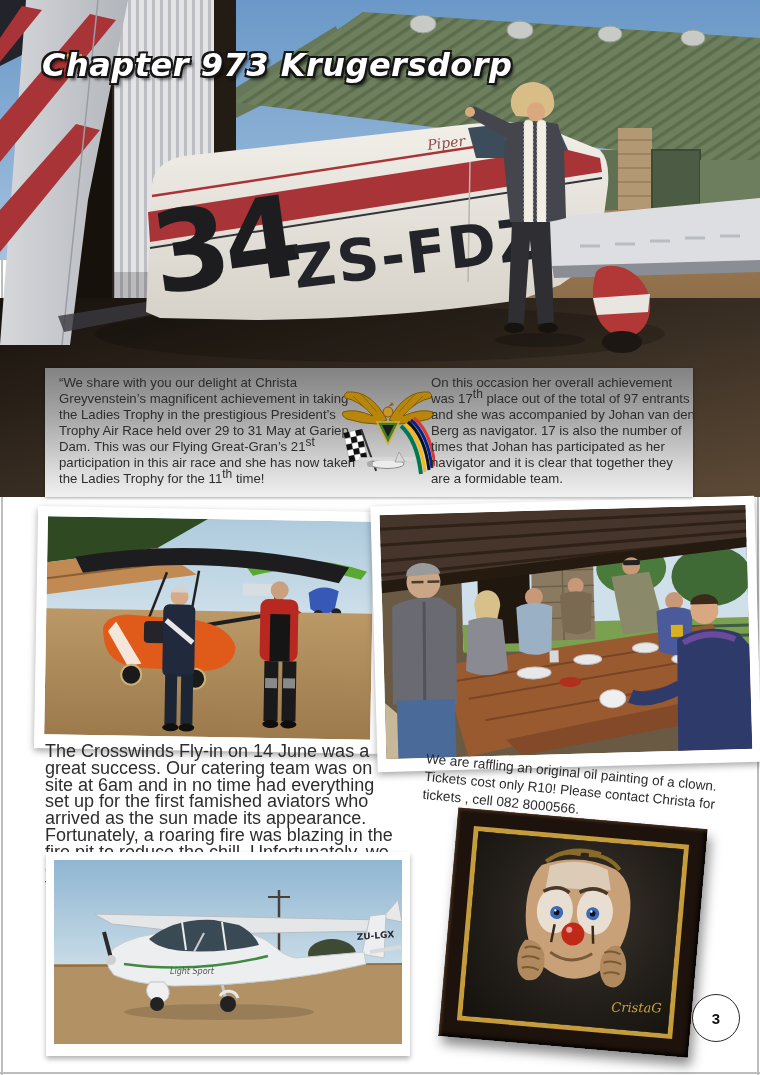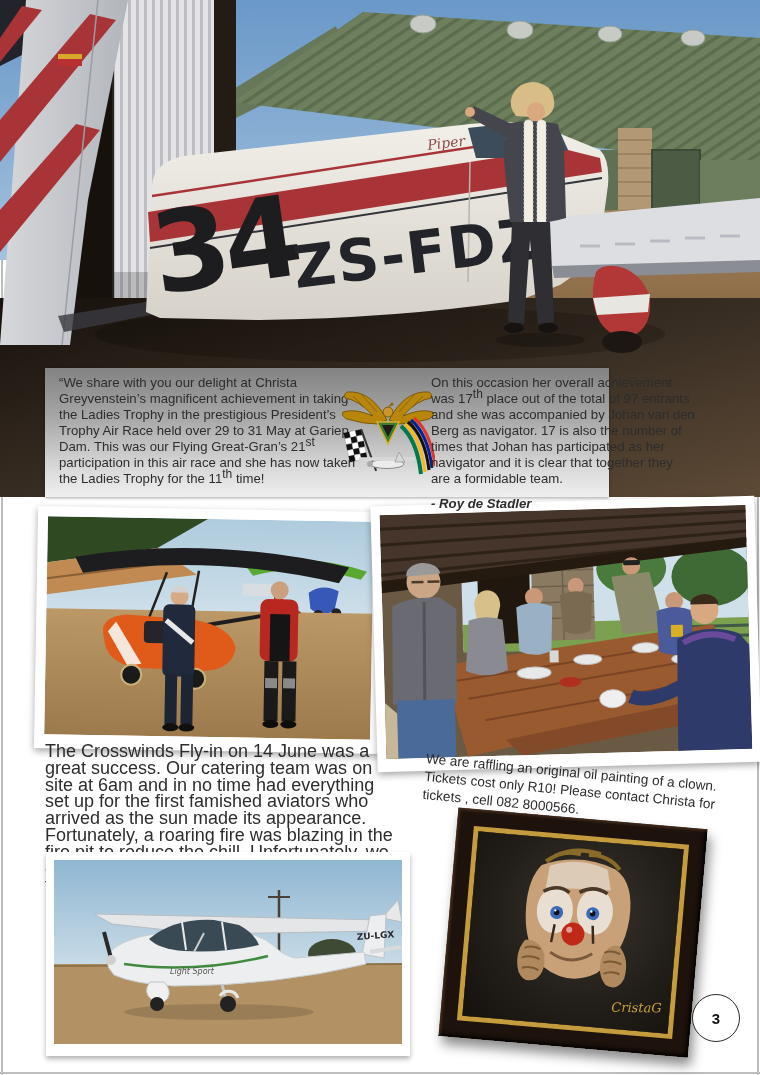--- a/index.html
+++ b/index.html
@@ -18,21 +18,21 @@
   .hero-title{
     position:absolute;left:42px;top:46px;
     font-family:"DejaVu Sans",sans-serif;font-weight:bold;font-style:italic;
     font-size:32px;color:#ffffff;letter-spacing:.5px;white-space:nowrap;
     text-shadow:-2px -2px 0 #161616,2px -2px 0 #161616,-2px 2px 0 #161616,
                  2px 2px 0 #161616,3px 4px 3px rgba(0,0,0,.55);
   }
 
   
   .band{
-    position:absolute;left:45px;top:368px;width:564px;height:129px;z-index:3;
+    position:absolute;left:45px;top:368px;width:648px;height:129px;z-index:3;
     background:linear-gradient(180deg,#828282 0%,#a9a9a9 40%,#d9d9d9 78%,#f0f0f0 100%);
     box-shadow:0 1px 3px rgba(0,0,0,.35);
   }
   .band p{margin:0;font-size:13.2px;line-height:16px;color:#2d2d2d;}
   .band sup{font-size:12px;line-height:0;}
   .band-left{position:absolute;left:14px;top:7px;width:300px;}
   .band-right{position:absolute;left:386px;top:7px;width:264px;}
   .byline{margin-top:9px !important;font-style:italic;font-weight:bold;color:#333;}
   .emblem{position:absolute;left:296px;top:14px;width:94px;height:106px;}
 
@@ -188,20 +188,21 @@
         <path d="M506,124 Q530,118 558,124 L564,150 L566,218 Q540,226 510,222 L504,160 Z" fill="#45454d"></path>
         <rect x="524" y="120" width="9" height="112" rx="4" fill="#f2eee4" stroke="#d8d2c2" stroke-dasharray="2,2"></rect>
         <rect x="537" y="120" width="9" height="106" rx="4" fill="#f2eee4" stroke="#d8d2c2" stroke-dasharray="2,2"></rect>
         <ellipse cx="534" cy="234" rx="12" ry="8" fill="#eeeae0"></ellipse>
         <path d="M512,222 L508,322 L524,324 L530,240 L538,324 L554,322 L550,222 Z" fill="#2e2e33"></path>
         <ellipse cx="514" cy="328" rx="10" ry="5" fill="#15120f"></ellipse>
         <ellipse cx="548" cy="328" rx="10" ry="5" fill="#15120f"></ellipse>
         <ellipse cx="540" cy="340" rx="45" ry="7" fill="#000" opacity=".22"></ellipse>
       </g>
     </svg>
+    <div class="hero-title">Chapter 973 Krugersdorp</div>
   </div>
 
   <div class="band">
     <div class="band-left">
       <p><span>“We share with you our delight at Christa Greyvenstein’s magnificent achievement in taking the Ladies Trophy in the prestigious President’s Trophy Air Race held over 29 to 31 May at Gariep Dam. This was our Flying Great-Gran’s 21</span><sup>st</sup><span> participation in this air race and she has now taken the Ladies Trophy for the 11</span><sup>th</sup><span> time!</span></p>
     </div>
 
     <svg class="emblem" viewBox="0 0 94 106">
       <g>
         <path d="M46,38 Q30,8 6,10 Q2,12 4,16 Q18,18 32,34 Q14,26 2,30 Q0,34 6,37 Q22,42 36,42 Z" fill="#b8860b" stroke="#7a5a08" stroke-width="1"></path>
@@ -244,21 +245,20 @@
       <g>
         <ellipse cx="46" cy="82" rx="17" ry="4.5" fill="#ececec" stroke="#8a8a8a" stroke-width="1"></ellipse>
         <line x1="18" y1="77" x2="74" y2="77" stroke="#d8d8d8" stroke-width="3.5"></line>
         <polygon points="58,70 64,80 54,80" fill="#d8d8d8" stroke="#8a8a8a" stroke-width=".6"></polygon>
         <circle cx="29" cy="82" r="3" fill="#aaa"></circle>
       </g>
     </svg>
 
     <div class="band-right">
       <p><span>On this occasion her overall achievement was 17</span><sup>th</sup><span> place out of the total of 97 entrants and she was accompanied by Johan van den Berg as navigator. 17 is also the number of times that Johan has participated as her navigator and it is clear that together they are a formidable team.</span></p>
-      <p class="byline">- Roy de Stadler</p>
     </div>
   </div>
 
   <div class="photo photo-ml">
     <svg viewBox="0 0 326 218" width="326" height="218">
       <defs>
         <linearGradient id="sky2" x1="0" y1="0" x2="0" y2="1">
           <stop offset="0" stop-color="#aecbdd"></stop>
             <stop offset="1" stop-color="#cfe0ea"></stop>
         </linearGradient>

